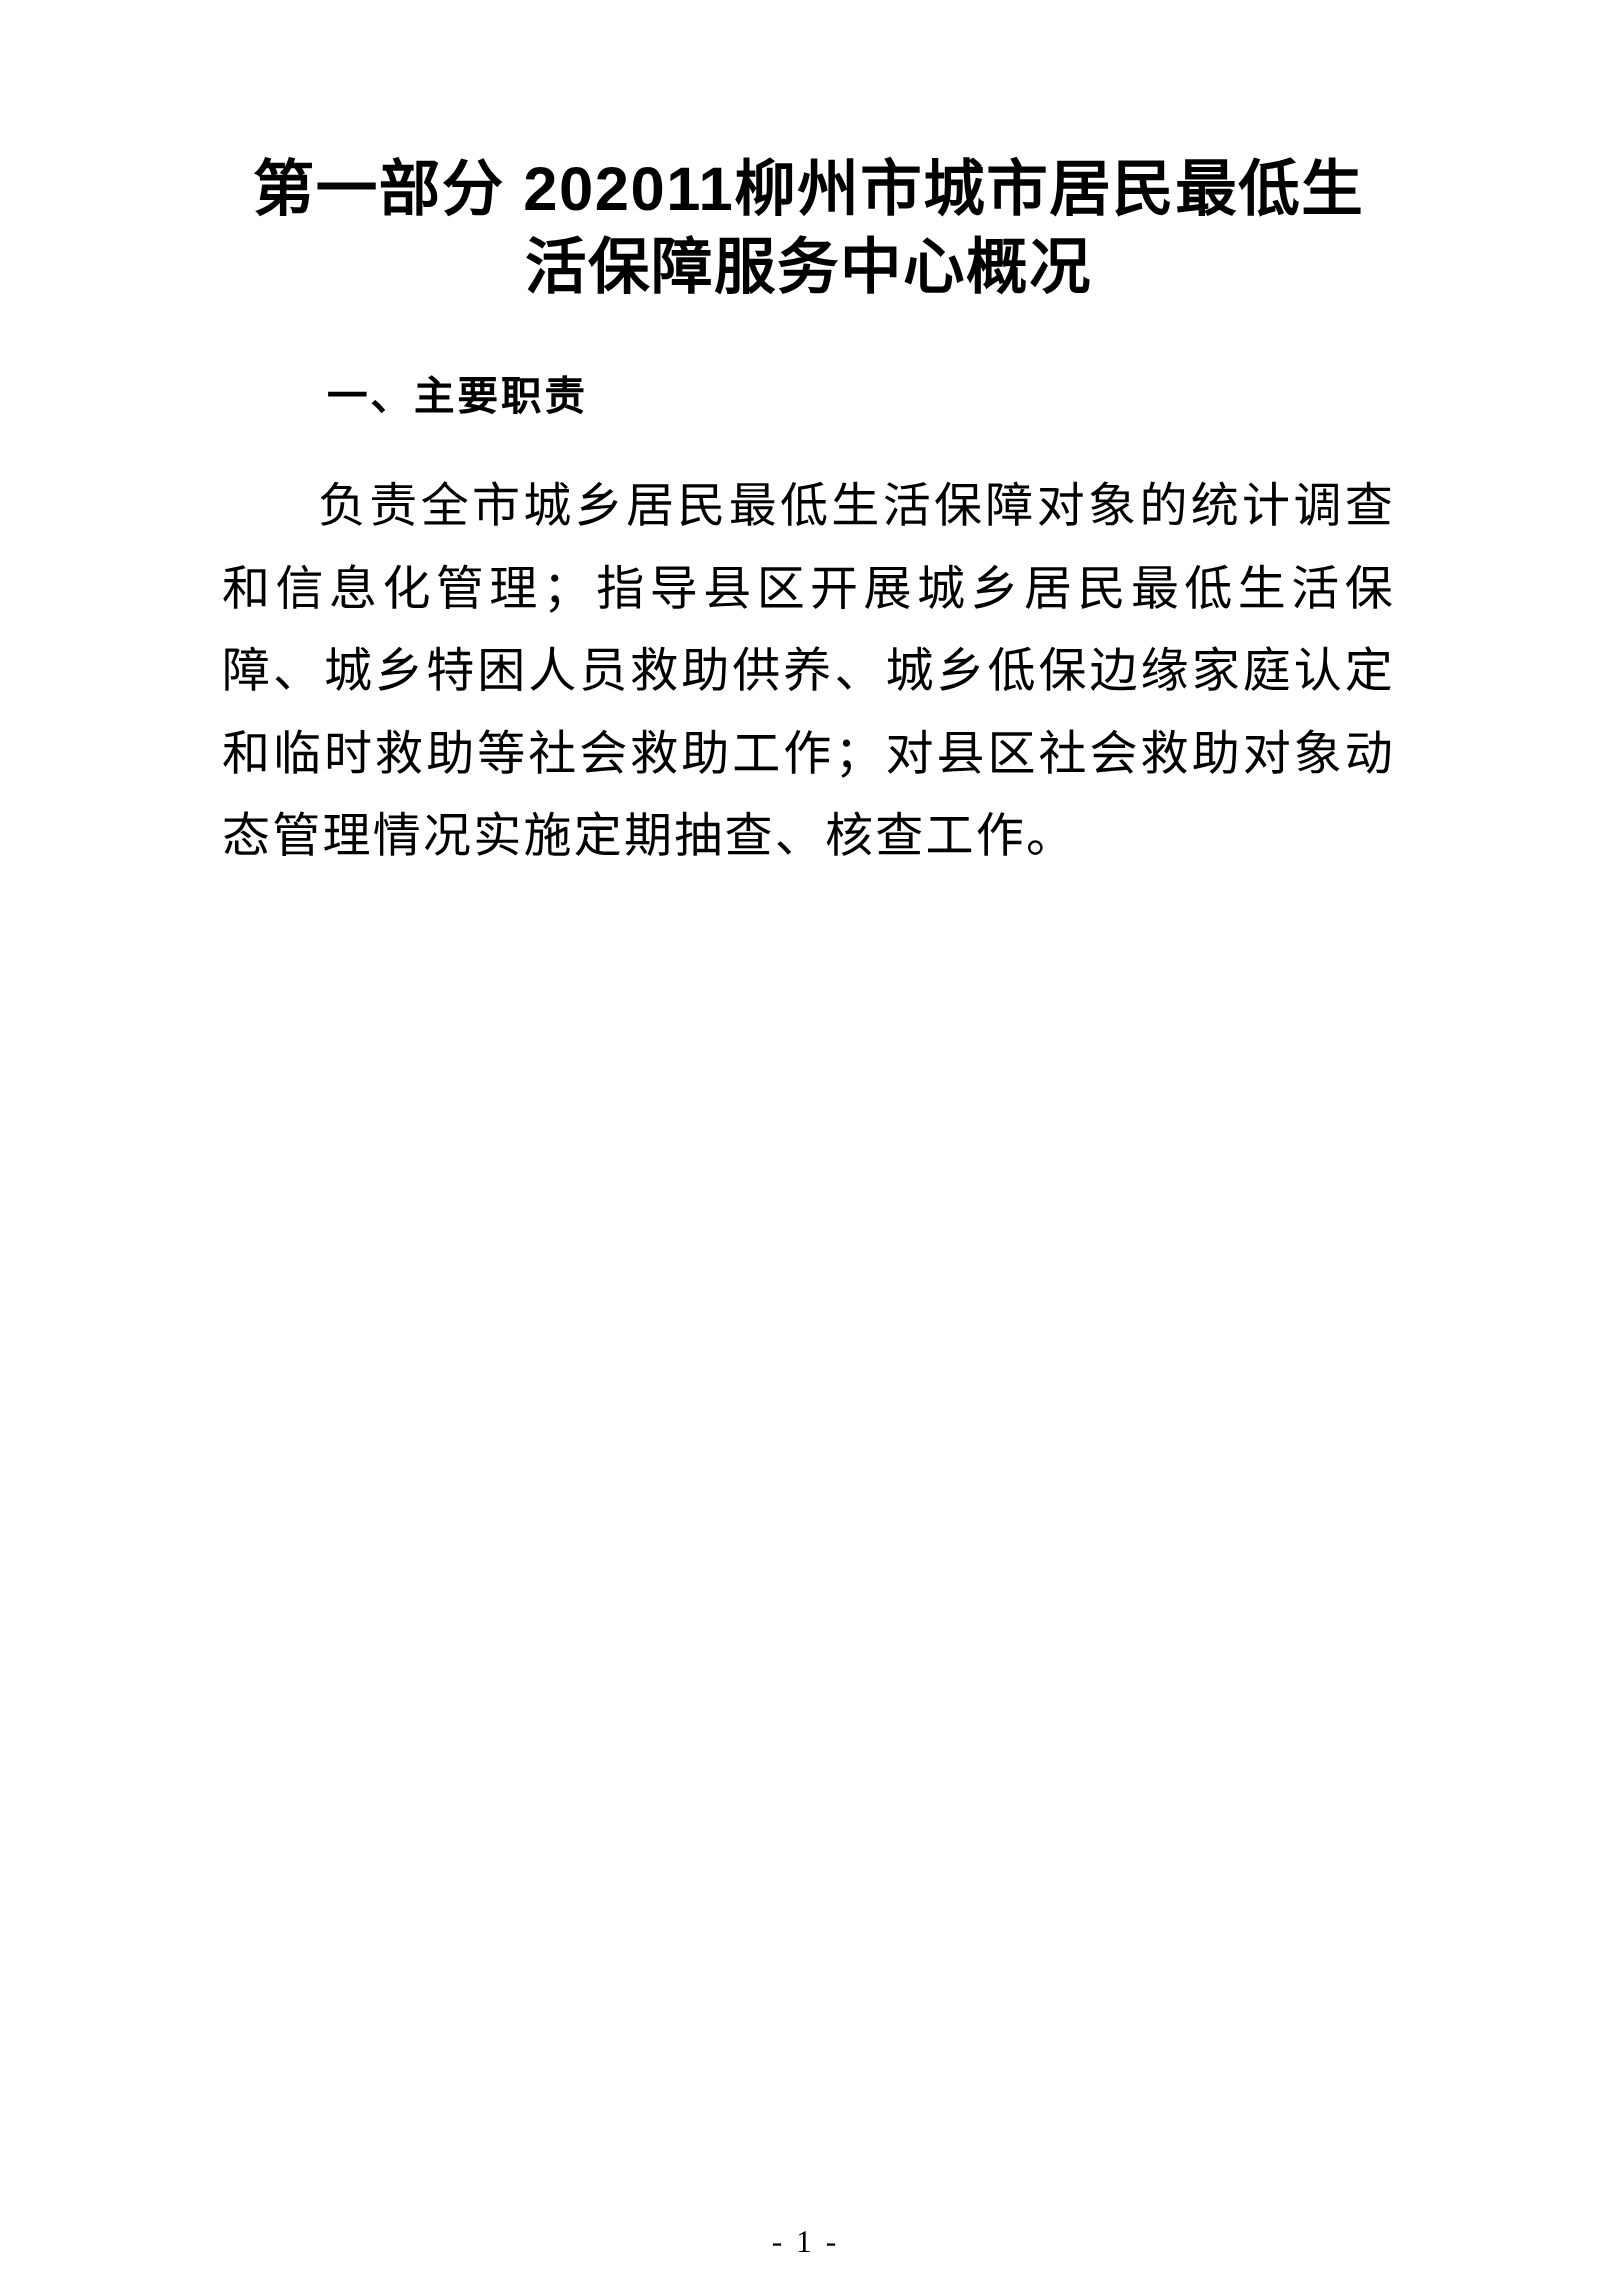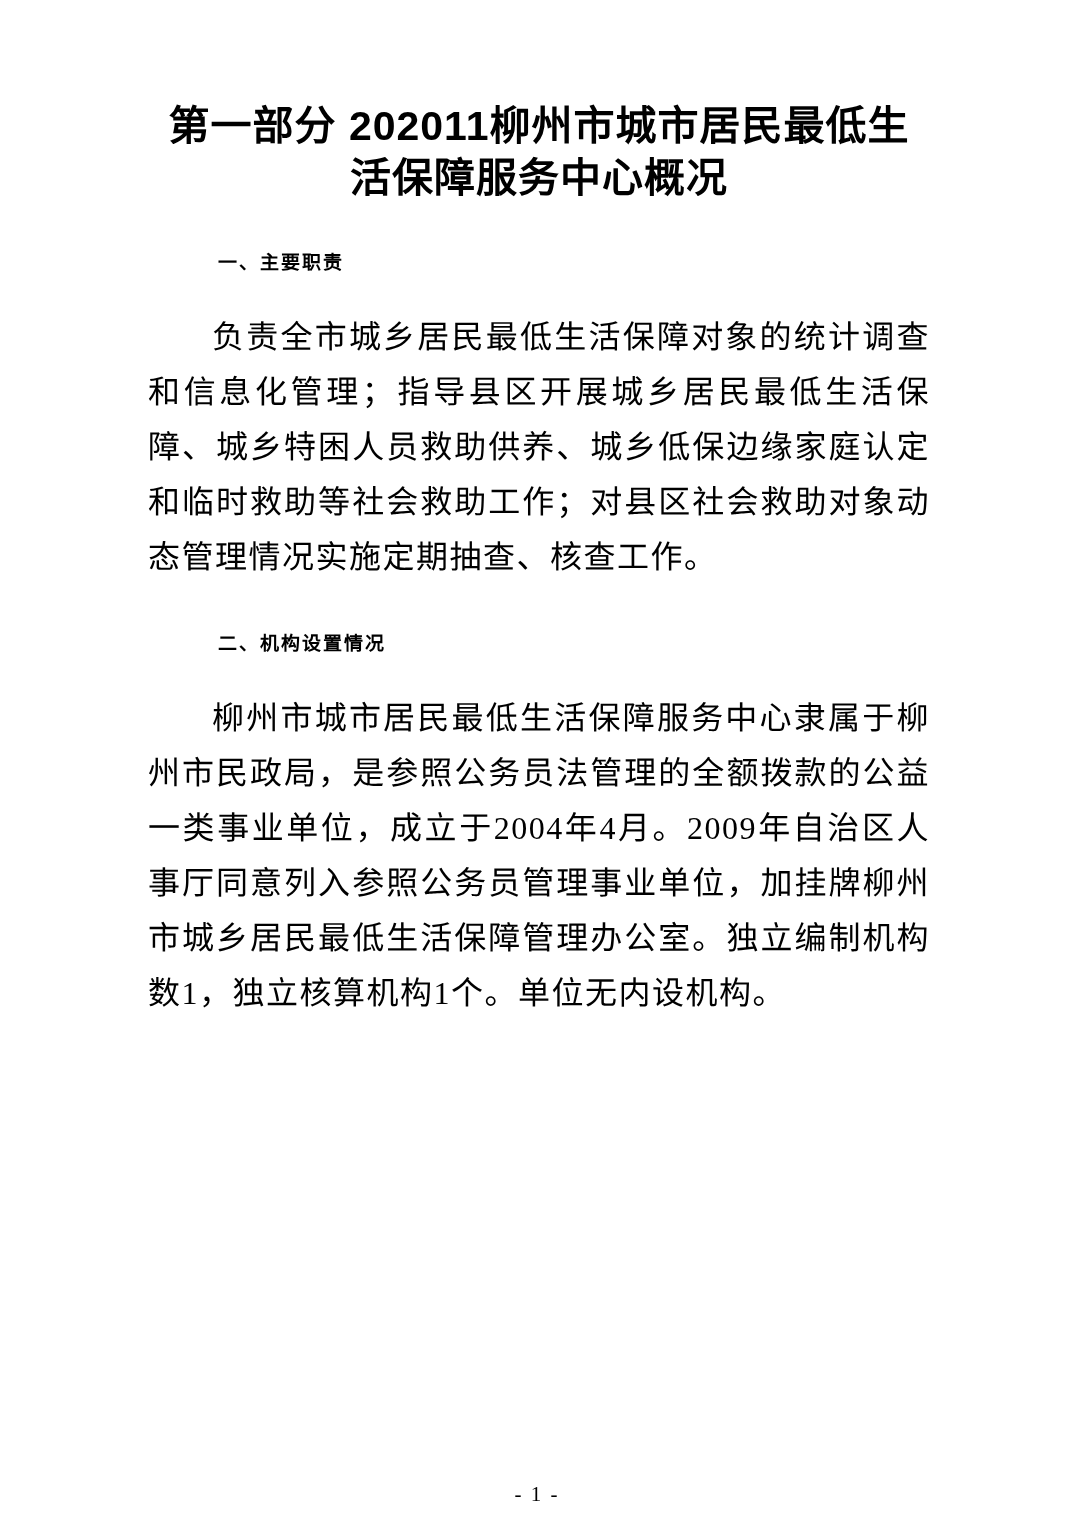--- a/index.html
+++ b/index.html
@@ -25,23 +25,23 @@
     text-align: center;
     font-family: "Liberation Sans", sans-serif;
     font-weight: 700;
     font-size: 41px;
     line-height: 52px;
     letter-spacing: 1px;
   }
   .section-heading {
     margin: 42px 0 0 0;
     padding-left: 70px;
-    font-family: Liberation Mono, monospace;
+    font-family: Liberation Serif, serif;
     font-weight: 700;
-    font-size: 19px;
+    font-size: 27px;
     line-height: 36px;
     letter-spacing: 2px;
   }
   .body-para {
     margin: 28px 0 0 0;
     font-size: 32px;
     line-height: 55px;
     letter-spacing: 1.5px;
     text-align: justify;
     text-indent: 2em;
@@ -64,20 +64,16 @@
 
 <div class="page">
 
   <h1 class="doc-title">第一部分 202011柳州市城市居民最低生活保障服务中心概况</h1>
 
   <div>
     <h2 class="section-heading">一、主要职责</h2>
     <p class="body-para">负责全市城乡居民最低生活保障对象的统计调查和信息化管理；指导县区开展城乡居民最低生活保障、城乡特困人员救助供养、城乡低保边缘家庭认定和临时救助等社会救助工作；对县区社会救助对象动态管理情况实施定期抽查、核查工作。</p>
   </div>
 
-  <div>
-    <h2 class="section-heading">二、机构设置情况</h2>
-    <p class="body-para">柳州市城市居民最低生活保障服务中心隶属于柳州市民政局，是参照公务员法管理的全额拨款的公益一类事业单位，成立于2004年4月。2009年自治区人事厅同意列入参照公务员管理事业单位，加挂牌柳州市城乡居民最低生活保障管理办公室。独立编制机构数1，独立核算机构1个。单位无内设机构。</p>
-  </div>
 
   <div class="page-footer">- 1 -</div>
 
 </div>
 
 </body></html>

